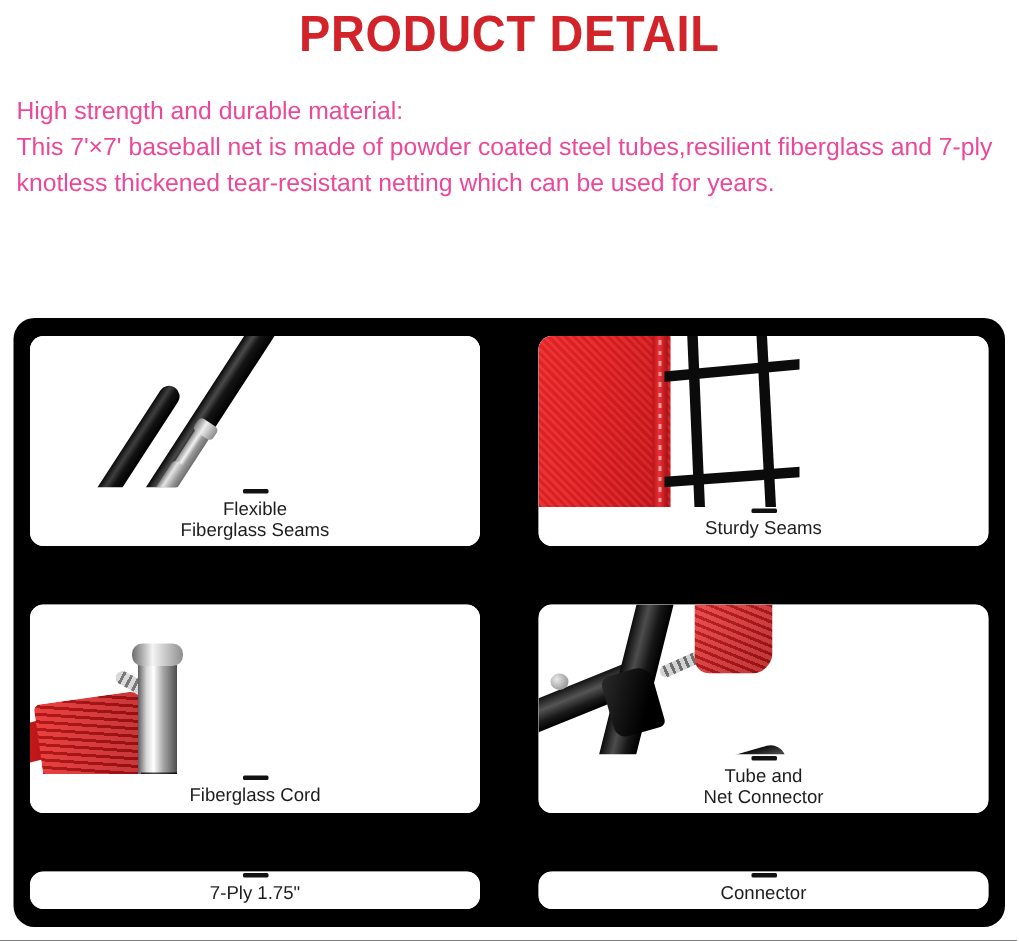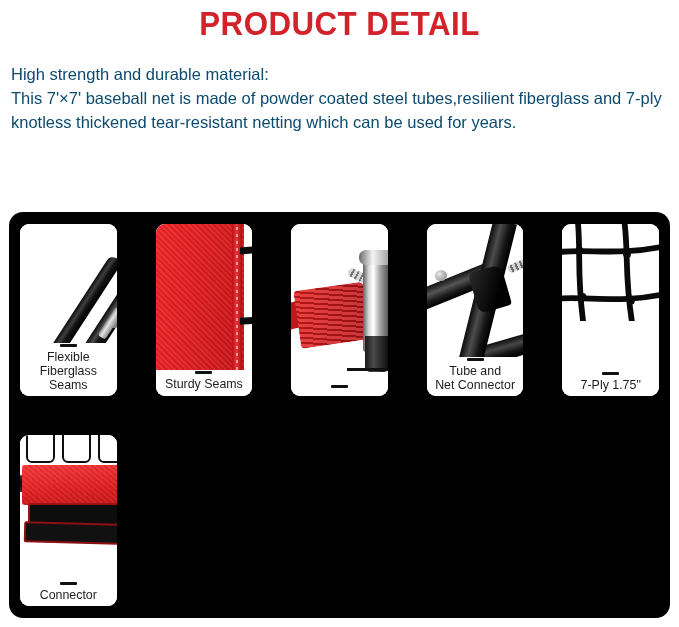--- a/index.html
+++ b/index.html
@@ -25,21 +25,21 @@
     letter-spacing: 0.5px;
     line-height: 42px;
     margin: 2px 0 0 0;
     transform: scaleX(0.92);
     transform-origin: center;
   }
 
   
   .intro {
     margin: 18px 12px 0 11px;
-    color: #0c4a6e;
+    color: #ec4899;
     font-size: 16.5px;
     line-height: 24px;
     font-family: "Liberation Sans", sans-serif;
   }
   .intro-line { white-space: nowrap; }
   .intro-para { white-space: normal; }
 
   
   .panel {
     position: absolute;
@@ -47,21 +47,21 @@
     top: 212px;
     width: 661px;
     height: 406px;
     background: #000000;
     border-radius: 14px;
     box-sizing: border-box;
     padding: 12px 11px;
   }
   .grid {
     display: grid;
-    grid-template-columns: repeat(5, 1fr);
+    grid-template-columns: repeat(2, 1fr);
     grid-template-rows: repeat(2, 1fr);
     column-gap: 9px;
     row-gap: 13px;
     width: 100%;
     height: 100%;
     gap: 39px;
   }
 
   
   .cell {
@@ -393,20 +393,21 @@
         <div class="cordtail"></div>
         <div class="cordwrap"></div>
         <div class="chain"></div>
         <div class="chrome"></div>
         <div class="cap"></div>
         <div class="blacktip"></div>
         <div class="base"></div>
       </div>
       <div class="caption">
         <div class="dash"></div>
+        <div>Fiberglass Cord</div>
       </div>
     </div>
 
     <div class="cell c5">
       <div class="photo">
         <div class="tubeB"></div>
         <div class="tubeC"></div>
         <div class="tubeA"></div>
         <div class="clamp"></div>
         <div class="chain5"></div>

